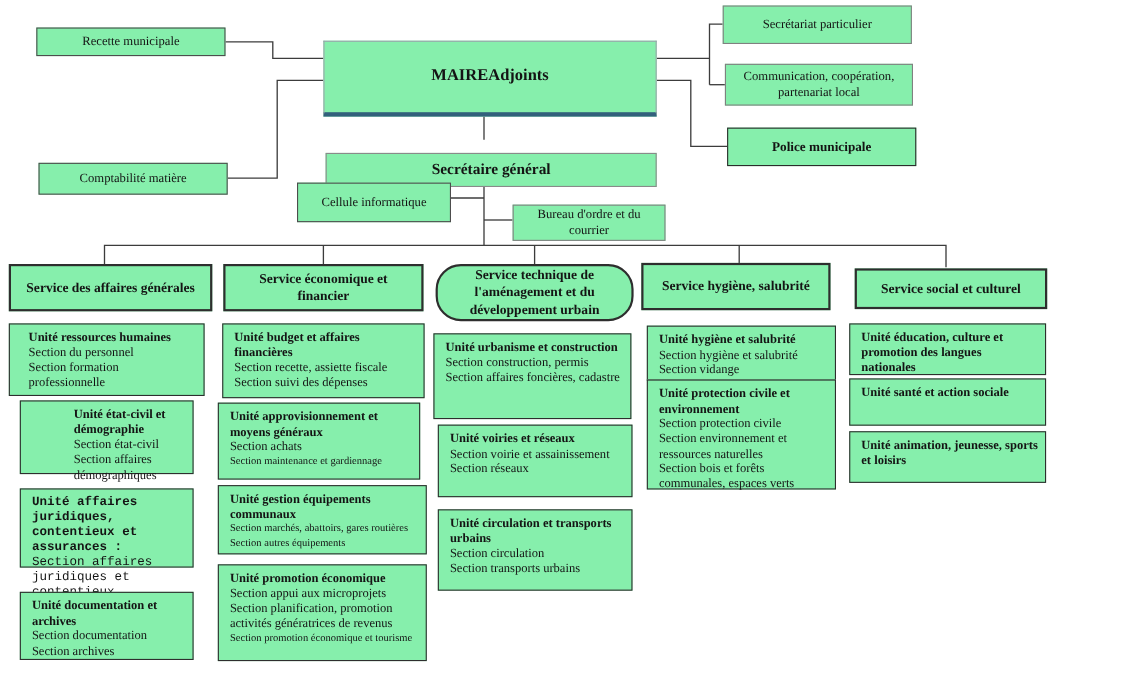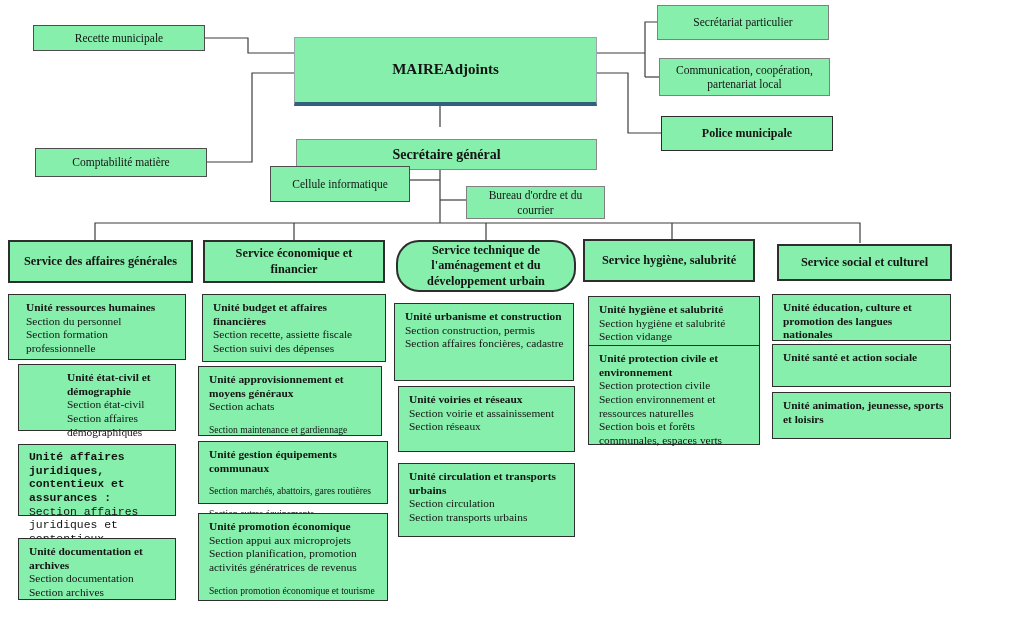--- a/index.html
+++ b/index.html
@@ -23,21 +23,21 @@
   .service-header{
     border:2px solid #2e2e2e;display:flex;align-items:center;justify-content:center;
     text-align:center;font-weight:bold;font-size:12.3px;line-height:1.25;padding:2px 8px;
   }
   .unit-box{
     border:1.5px solid #2e2e2e;text-align:left;font-size:11.4px;line-height:1.2;
     padding:6px 6px 4px 10px;
   }
   .unit-title{font-weight:bold;}
   .section-line{font-weight:normal;}
-  .section-line.small{font-size:9.6px;line-height:1.3;margin-top:10px;}
+  .section-line.small{font-size:9.6px;line-height:1.3;}
   svg.wires{position:absolute;left:0;top:0;pointer-events:none;}
   svg.wires polyline{fill:none;stroke:#3c3c3c;stroke-width:1.2;}
 </style>
 </head>
 <body>
 
 <div class="canvas">
 
   <svg class="wires" width="1024" height="633">
 

